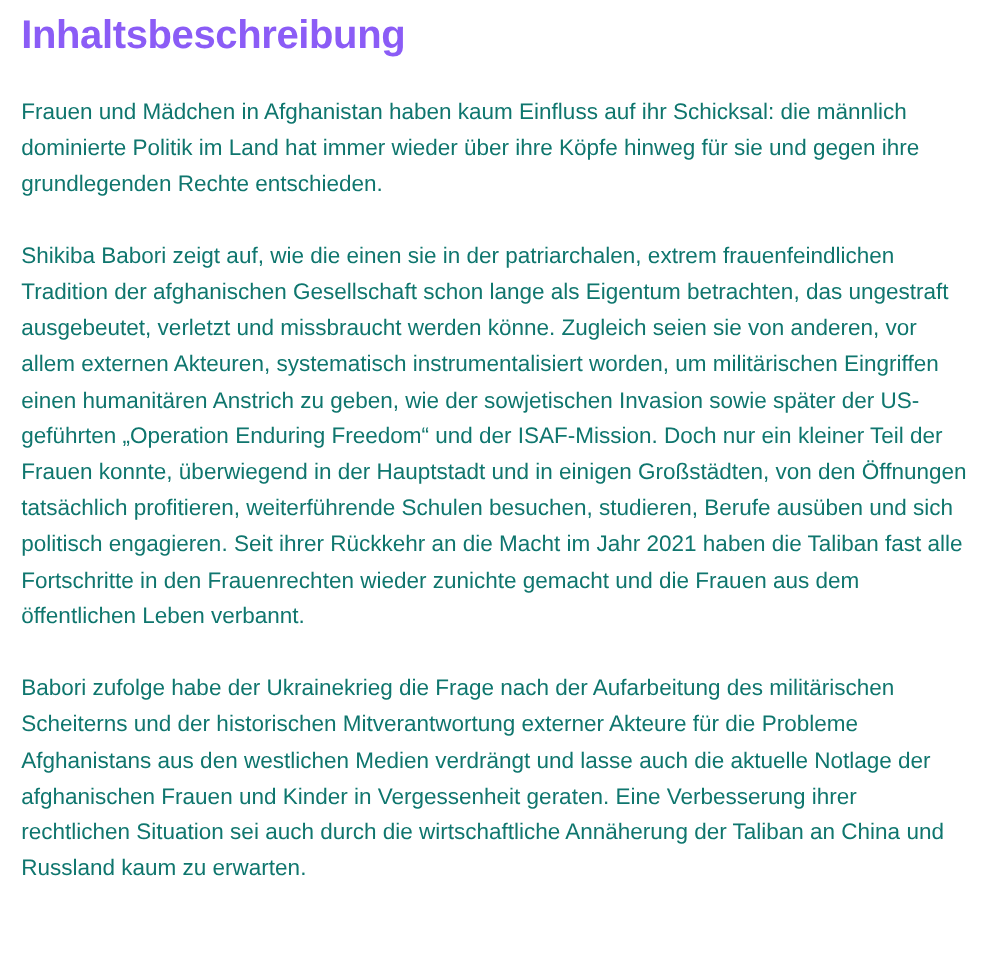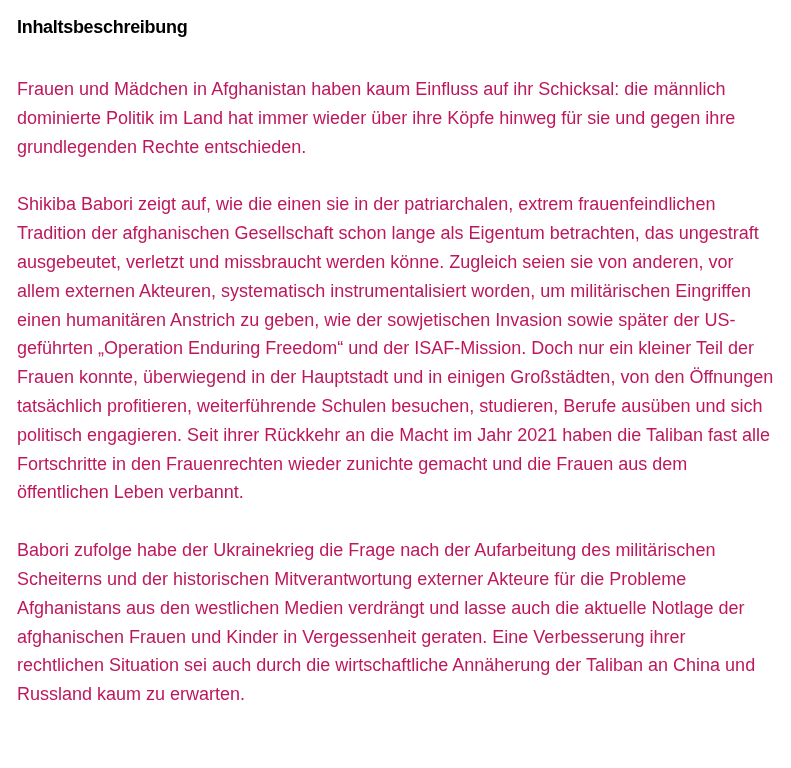--- a/index.html
+++ b/index.html
@@ -14,33 +14,33 @@
     overflow: hidden;
     font-family: "Liberation Sans", "DejaVu Sans", sans-serif;
   }
   .doc {
     box-sizing: border-box;
     width: 791px;
     padding: 8px 16px 10px 17px;
   }
   .doc h1 {
     margin: 4px 0 33px 0;
-    font-size: 18px;
+    font-size: 32px;
     line-height: 30px;
     font-weight: 700;
     letter-spacing: -0.3px;
-    color: #000000;
+    color: #8b5cf6;
   }
   .doc p {
     margin: 0 0 29px 0;
     max-width: 772px;
     font-size: 18px;
     line-height: 28.8px;
     font-weight: 400;
-    color: #be185d;
+    color: #0f766e;
   }
   .doc p:last-child {
     margin-bottom: 12px;
   }
 </style>
 </head>
 <body>
 
 <main class="doc">
   <h1>Inhaltsbeschreibung</h1>

